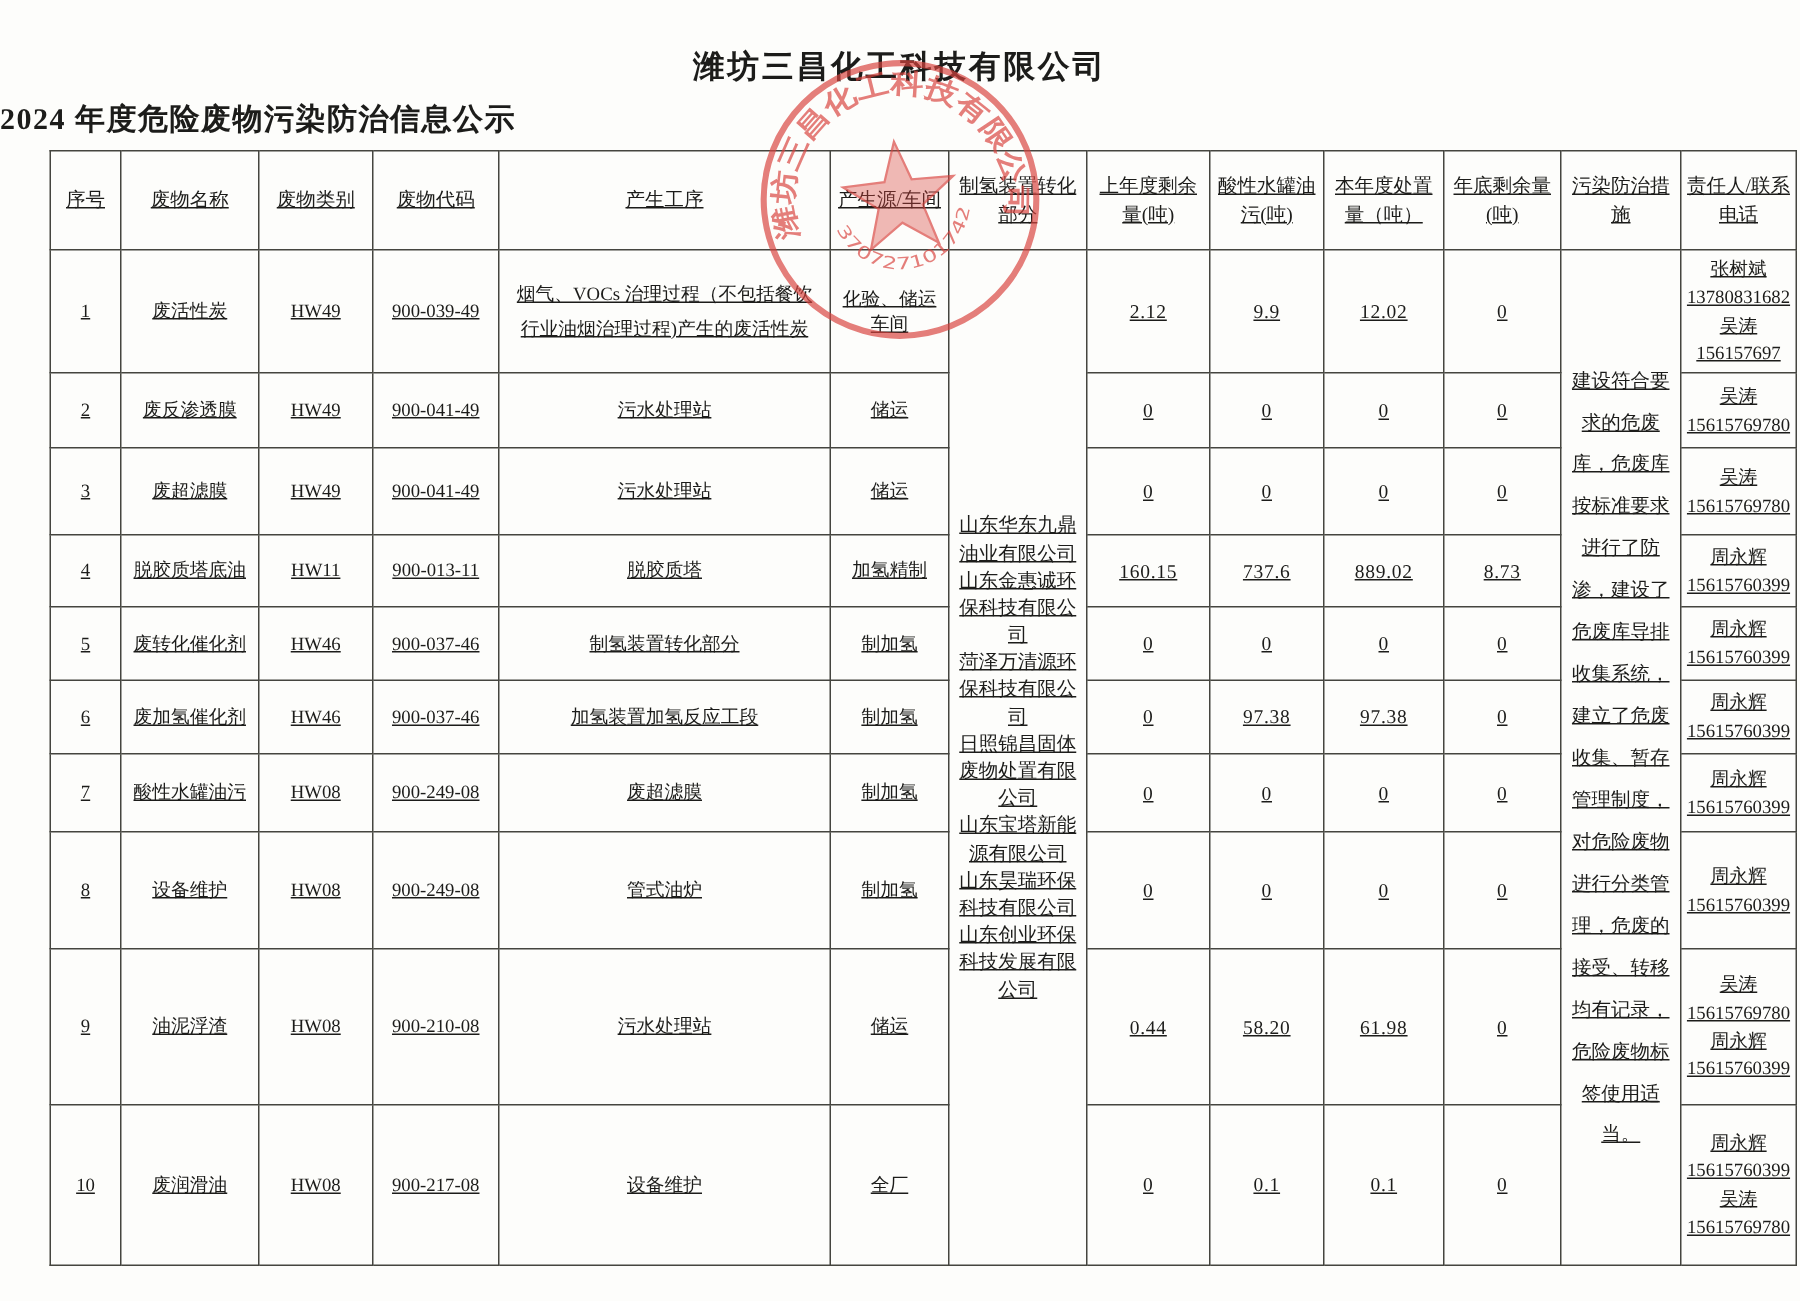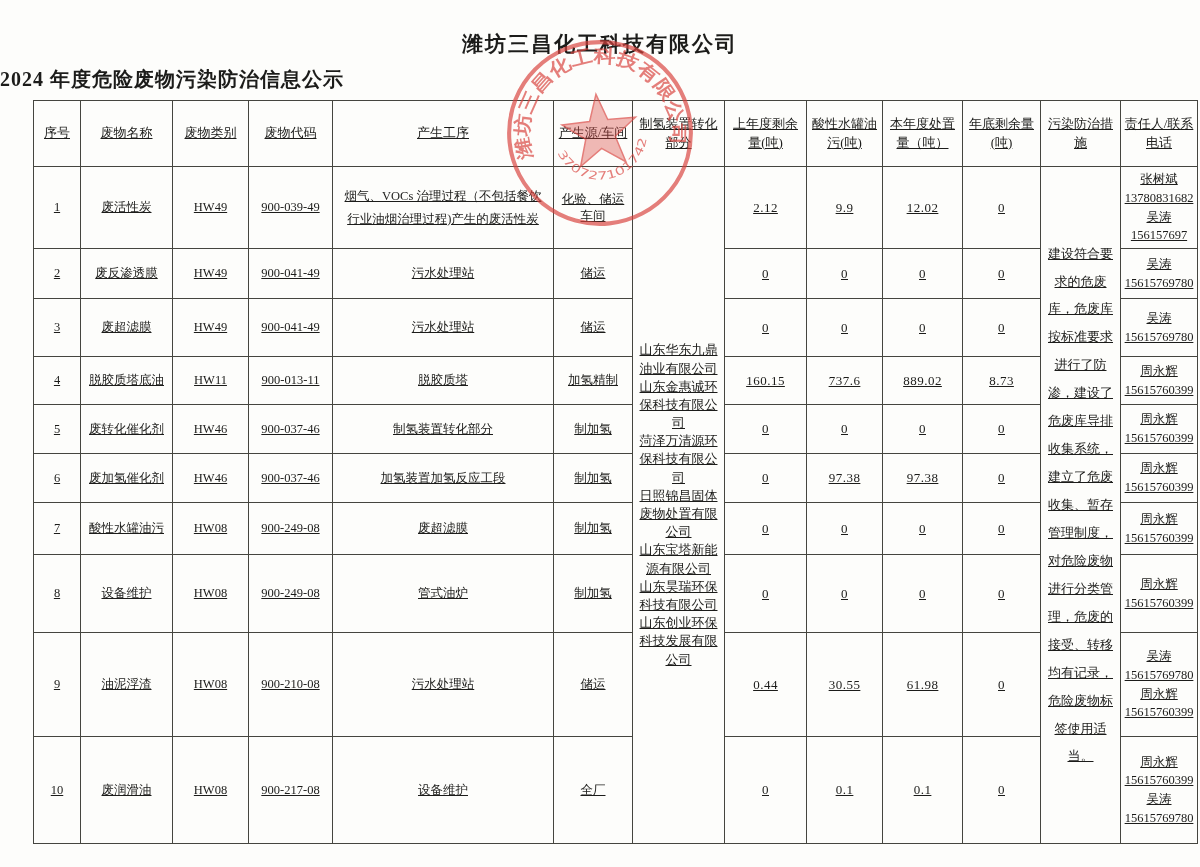--- a/index.html
+++ b/index.html
@@ -212,21 +212,21 @@
   </tr>
 
   <tr style="height:104px">
     <td>9</td>
     <td>油泥浮渣</td>
     <td>HW08</td>
     <td>900-210-08</td>
     <td class="cell-process">污水处理站</td>
     <td>储运</td>
     <td class="cell-num">0.44</td>
-    <td class="cell-num">30.55</td>
+    <td class="cell-num">58.20</td>
     <td class="cell-num">61.98</td>
     <td class="cell-num">0</td>
     <td class="cell-multiline">吴涛
 15615769780
 周永辉
 15615760399</td>
   </tr>
 
   <tr style="height:107px">
     <td>10</td>

